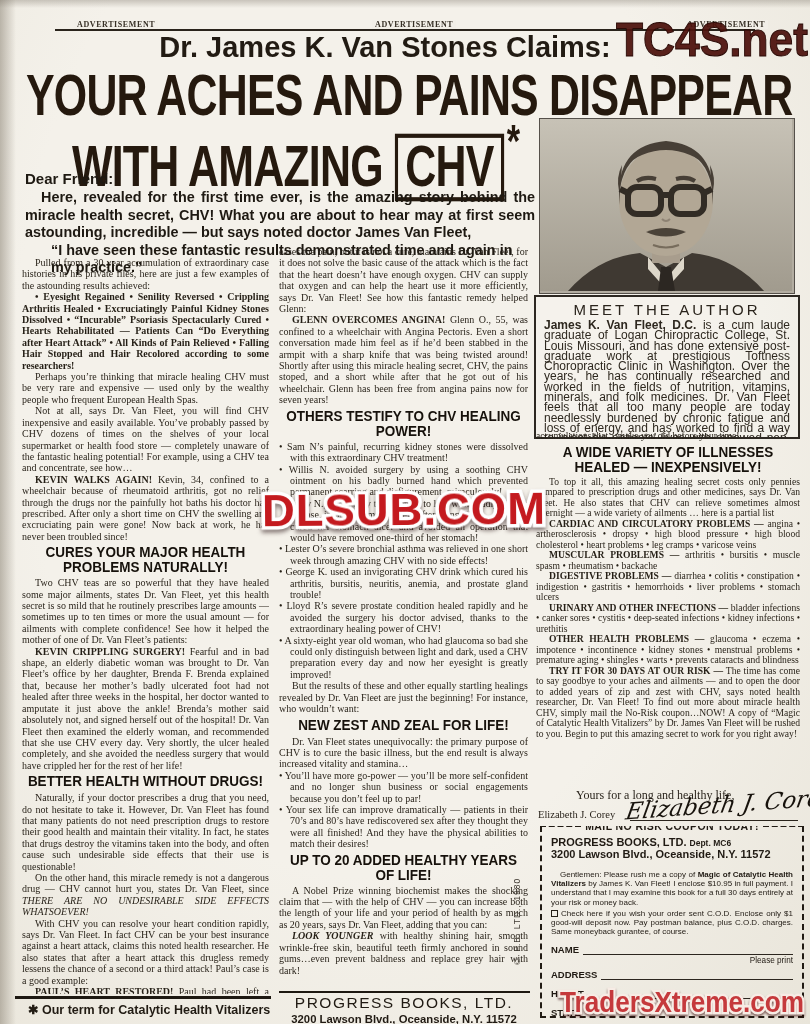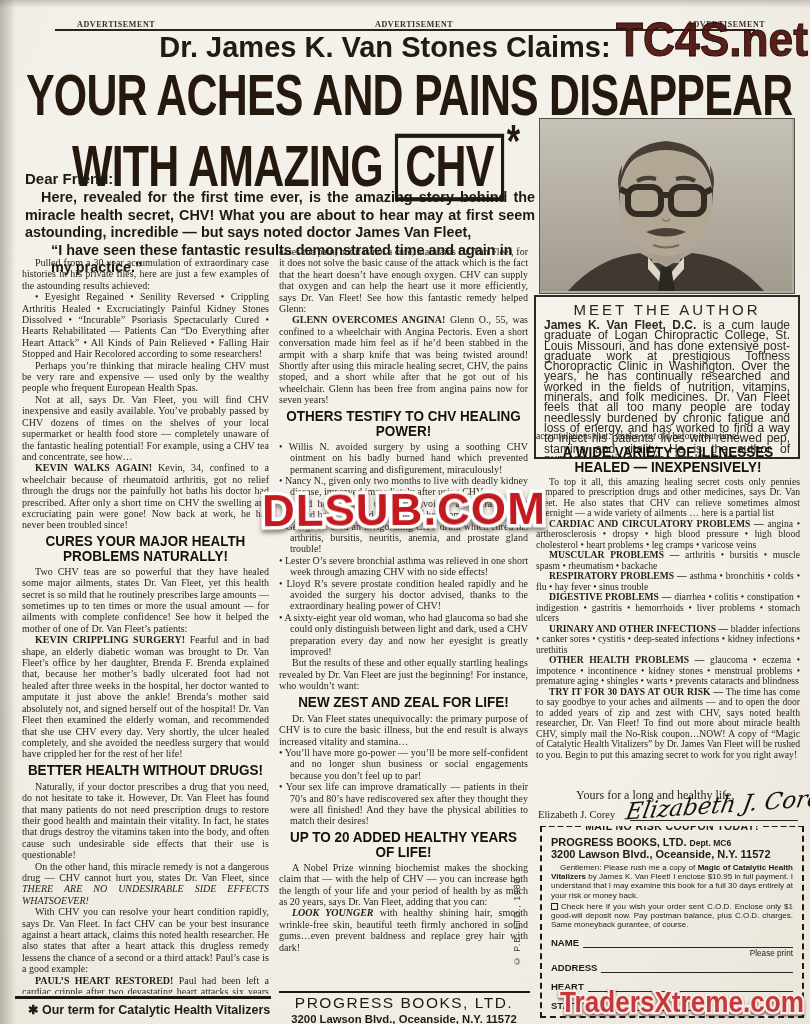--- a/index.html
+++ b/index.html
@@ -32,61 +32,61 @@
   
   .intro{position:absolute;left:25px;top:170px;width:510px;
         font-family:"Liberation Sans",sans-serif;font-weight:bold;color:#1e1912;}
   .intro .sal{font-size:15px;margin-bottom:2px;}
   .intro .ibody{font-size:14.4px;line-height:1.22;text-align:justify;text-indent:16px;}
   .intro .iquote{font-size:14.4px;line-height:1.22;margin-left:26px;}
 
   
   .photo{position:absolute;left:540px;top:119px;width:254px;height:174px;
         outline:1px solid #55504a;background:#b3ada1;}
-  .author-box{position:absolute;left:534px;top:295px;width:266px;height:164px;
+  .author-box{position:absolute;left:534px;top:295px;width:266px;height:144px;
         border:2px solid #2d2822;padding:4px 8px;overflow:hidden;background:rgba(255,255,255,.12);}
   .ab-title{font-family:"Liberation Sans",sans-serif;font-size:15px;letter-spacing:3px;
         text-align:center;color:#2a241c;margin-bottom:2px;}
   .ab-bio{font-family:"Liberation Sans",sans-serif;font-size:12px;line-height:10.3px;
         text-align:justify;color:#2e281f;}
   .ab-lead{font-weight:bold;}
 
   
   .col{position:absolute;text-align:justify;overflow:hidden;color:#251f16;}
   .col1{left:22px;top:257px;width:247px;height:737px;font-size:10px;line-height:11.4px;}
   .col2{left:279px;top:246px;width:249px;height:737px;font-size:10px;line-height:11.4px;}
   .col3{left:536px;top:431px;width:264px;height:356px;font-size:9.6px;line-height:10.5px;}
   .bp{text-indent:13px;}
   .ni{text-indent:0;}
   .hang{padding-left:11px;text-indent:-11px;}
   .lead{font-weight:bold;}
   .lead-it{font-weight:bold;font-style:italic;}
   .caps-it{font-style:italic;}
-  .bold-blk{font-weight:normal;}
+  .bold-blk{font-weight:bold;}
   .sec{font-family:"Liberation Sans",sans-serif;font-weight:bold;text-align:center;
         font-size:13.5px;line-height:1.04;margin:4px 0 3px;color:#16110b;transform:scaleY(1.1);}
 
   
   .vale{position:absolute;left:576px;top:788px;font-size:12px;text-align:right;}
   .signer{position:absolute;left:538px;top:809px;font-size:10.5px;}
   .sig{position:absolute;left:626px;top:791px;font-family:"DejaVu Serif",serif;font-style:italic;
         font-size:23px;transform:rotate(-4deg) skewX(-14deg);color:#17120c;white-space:nowrap;}
   .sig-line{position:absolute;left:630px;top:820px;width:168px;border-top:1.5px solid #2a241c;}
 
   
   .coupon{position:absolute;left:540px;top:826px;width:264px;height:192px;
         border:2.5px dashed #211b14;border-top:none;padding:6px 9px 2px;
         font-family:"Liberation Sans",sans-serif;color:#201a13;overflow:hidden;}
   .c-head{position:absolute;left:-2px;right:-2px;top:-6px;display:flex;align-items:center;gap:4px;}
   .c-head .dash{flex:1;border-top:2.5px dashed #211b14;}
   .c-head .ht{font-weight:bold;font-size:10.5px;white-space:nowrap;letter-spacing:.4px;}
   .c-co{font-weight:bold;font-size:11px;margin-top:4px;}
   .c-dept{font-size:8.5px;text-align:right;}
   .c-addr{font-weight:bold;font-size:11px;}
-  .c-body{font-size:8px;line-height:9.2px;text-align:justify;margin-top:3px;text-indent:9px;}
+  .c-body{font-size:8px;line-height:9.2px;text-align:justify;margin-top:10px;text-indent:9px;}
   .c-cod{font-size:8px;line-height:9.2px;text-align:justify;margin-top:2px;}
   .cod-box{display:inline-block;width:7px;height:7px;border:1.2px solid #241e16;
         margin-right:3px;vertical-align:-1px;}
   .frow{display:flex;align-items:flex-end;font-weight:bold;font-size:9.5px;margin-top:8px;}
   .frow.f2{margin-top:4px;}
   .fline{flex:1;border-bottom:1.3px solid #2c261f;margin-left:4px;height:2px;}
   .fhint{text-align:right;font-size:8.2px;margin-top:1px;}
   .c-foot{font-size:7.5px;margin-top:5px;text-align:center;}
 
   
@@ -205,25 +205,26 @@
 
   </div>
 
   <div class="col col2">
     <p class="bp ni"><span>eases the pain, but it is not a cure, maintains Dr. Van Fleet, for it does not solve the basic cause of the attack which is the fact that the heart doesn’t have enough oxygen. CHV can supply that oxygen and can help the heart use it more efficiently, says Dr. Van Fleet! See how this fantastic remedy helped Glenn:</span></p>
     <p class="bp">
       <span class="lead">GLENN OVERCOMES ANGINA!</span>
       <span>Glenn O., 55, was confined to a wheelchair with Angina Pectoris. Even a short conversation made him feel as if he’d been stabbed in the armpit with a sharp knife that was being twisted around! Shortly after using this miracle healing secret, CHV, the pains stoped, and a short while after that he got out of his wheelchair. Glenn has been free from angina pains now for seven years!</span>
     </p>
     <h3 class="sec">OTHERS TESTIFY TO CHV HEALING POWER!</h3>
+    <p class="hang"><span>• Sam N’s painful, recurring kidney stones were dissolved with this extraordinary CHV treatment!</span></p>
     <p class="hang"><span>• Willis N. avoided surgery by using a soothing CHV ointment on his badly burned hand which prevented permanent scarring and disfigurement, miraculously!</span></p>
     <p class="hang"><span>• Nancy N., given only two months to live with deadly kidney disease, improved immediately after using CHV.</span></p>
     <p class="hang" style="padding-left:11px;text-indent:0"><span>cured her stomach ulcer and avoided an operation that would have removed one-third of her stomach!</span></p>
+    <p class="hang"><span>• Lester O’s severe bronchial asthma was relieved in one short week through amazing CHV with no side effects!</span></p>
     <p class="hang"><span>• George K. used an invigorating CHV drink which cured his arthritis, bursitis, neuritis, anemia, and prostate gland trouble!</span></p>
-    <p class="hang"><span>• Lester O’s severe bronchial asthma was relieved in one short week through amazing CHV with no side effects!</span></p>
     <p class="hang"><span>• Lloyd R’s severe prostate condition healed rapidly and he avoided the surgery his doctor advised, thanks to the extraordinary healing power of CHV!</span></p>
     <p class="hang"><span>• A sixty-eight year old woman, who had glaucoma so bad she could only distinguish between light and dark, used a CHV preparation every day and now her eyesight is greatly improved!</span></p>
     <p class="bp"><span>But the results of these and other equally startling healings revealed by Dr. Van Fleet are just the beginning! For instance, who wouldn’t want:</span></p>
     <h3 class="sec">NEW ZEST AND ZEAL FOR LIFE!</h3>
     <p class="bp"><span>Dr. Van Fleet states unequivocally: the primary purpose of CHV is to cure the basic illness, but the end result is always increased vitality and stamina…</span></p>
     <p class="hang"><span>• You’ll have more go-power — you’ll be more self-confident and no longer shun business or social engagements because you don’t feel up to par!</span></p>
     <p class="hang"><span>• Your sex life can improve dramatically — patients in their 70’s and 80’s have rediscovered sex after they thought they were all finished! And they have the physical abilities to match their desires!</span></p>
     <h3 class="sec">UP TO 20 ADDED HEALTHY YEARS OF LIFE!</h3>
     <p class="bp"><span>A Nobel Prize winning biochemist makes the shocking claim that — with the help of CHV — you can increase both the length of your life and your period of health by as much as 20 years, says Dr. Van Fleet, adding that you can:</span></p>
     <p class="bp">
@@ -237,24 +238,20 @@
     <p class="bp ni"><span>accumulations that…make you old before your time!</span></p>
     <h3 class="sec">A WIDE VARIETY OF ILLNESSES HEALED — INEXPENSIVELY!</h3>
     <p class="bp"><span>To top it all, this amazing healing secret costs only pennies compared to prescription drugs and other medicines, says Dr. Van Fleet. He also states that CHV can relieve sometimes almost overnight — a wide variety of ailments … here is a partial list</span></p>
     <p class="bp">
       <span class="lead">CARDIAC AND CIRCULATORY PROBLEMS —</span>
       <span>angina • artherosclerosis • dropsy • high blood pressure • high blood cholesterol • heart problems • leg cramps • varicose veins</span>
     </p>
     <p class="bp">
       <span class="lead">MUSCULAR PROBLEMS —</span>
       <span>arthritis • bursitis • muscle spasm • rheumatism • backache</span>
-    </p>
-    <p class="bp">
-      <span class="lead">RESPIRATORY PROBLEMS —</span>
-      <span>asthma • bronchitis • colds • flu • hay fever • sinus trouble</span>
     </p>
     <p class="bp">
       <span class="lead">DIGESTIVE PROBLEMS —</span>
       <span>diarrhea • colitis • constipation • indigestion • gastritis • hemorrhoids • liver problems • stomach ulcers</span>
     </p>
     <p class="bp">
       <span class="lead">URINARY AND OTHER INFECTIONS —</span>
       <span>bladder infections • canker sores • cystitis • deep-seated infections • kidney infections • urethitis</span>
     </p>
     <p class="bp">

